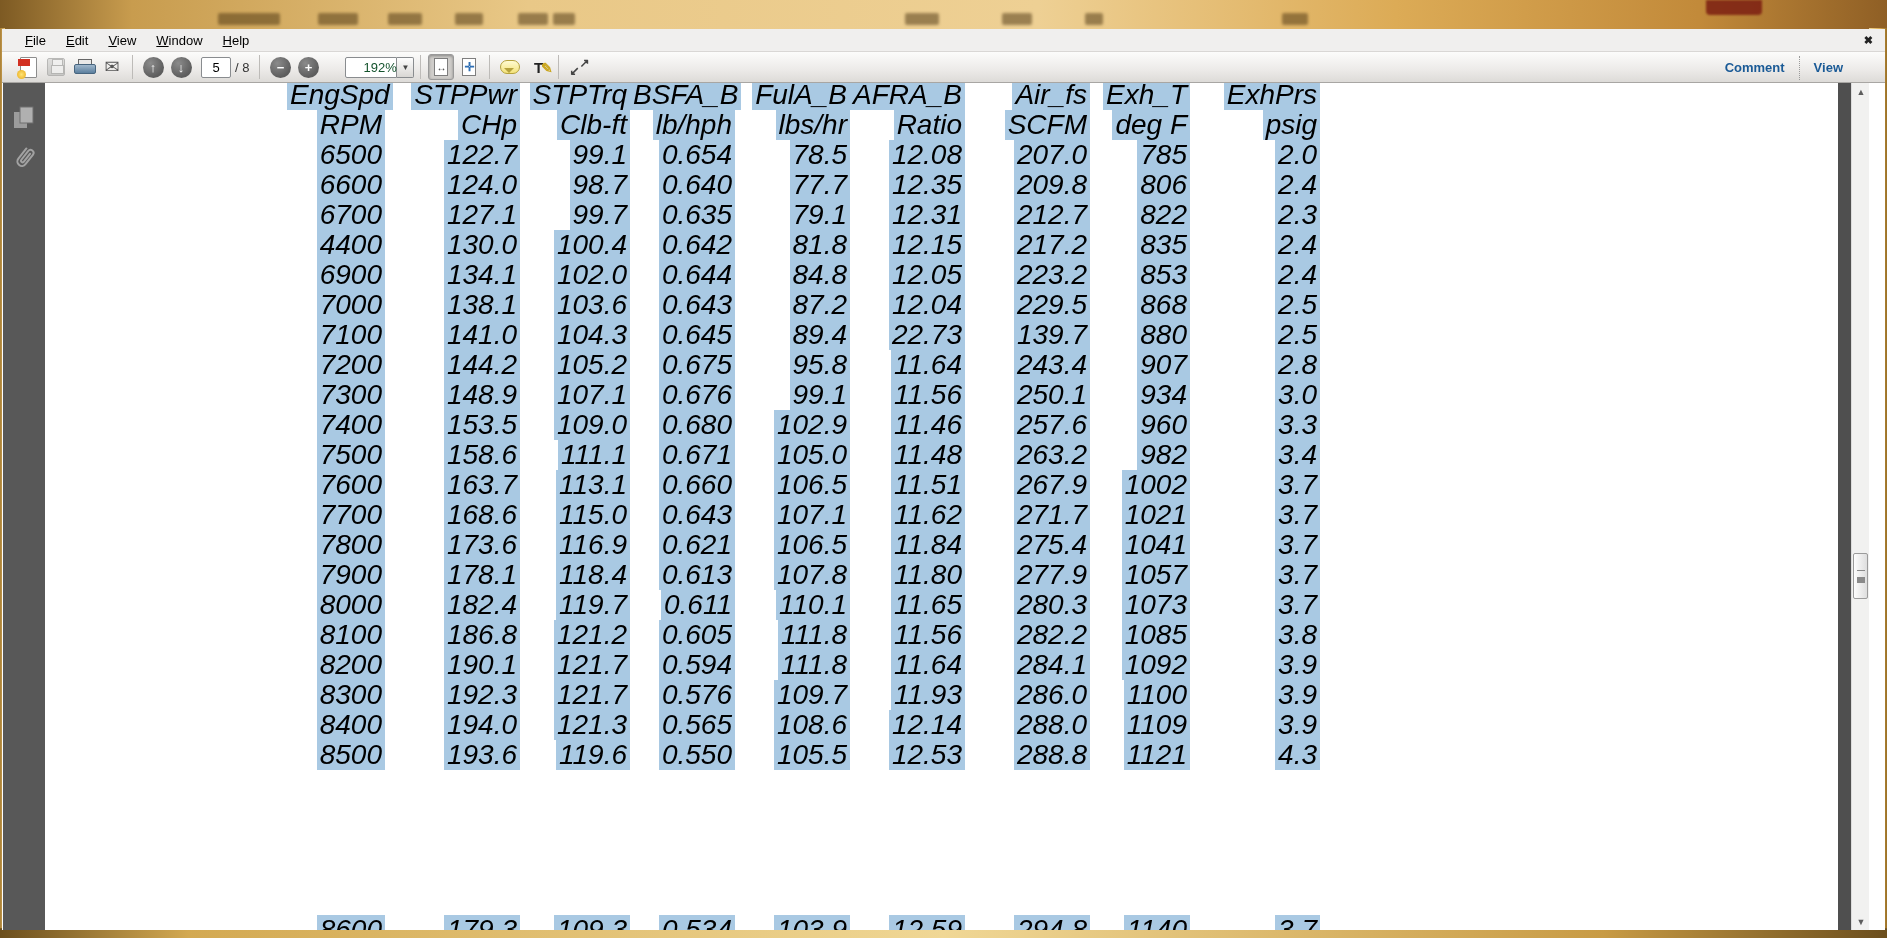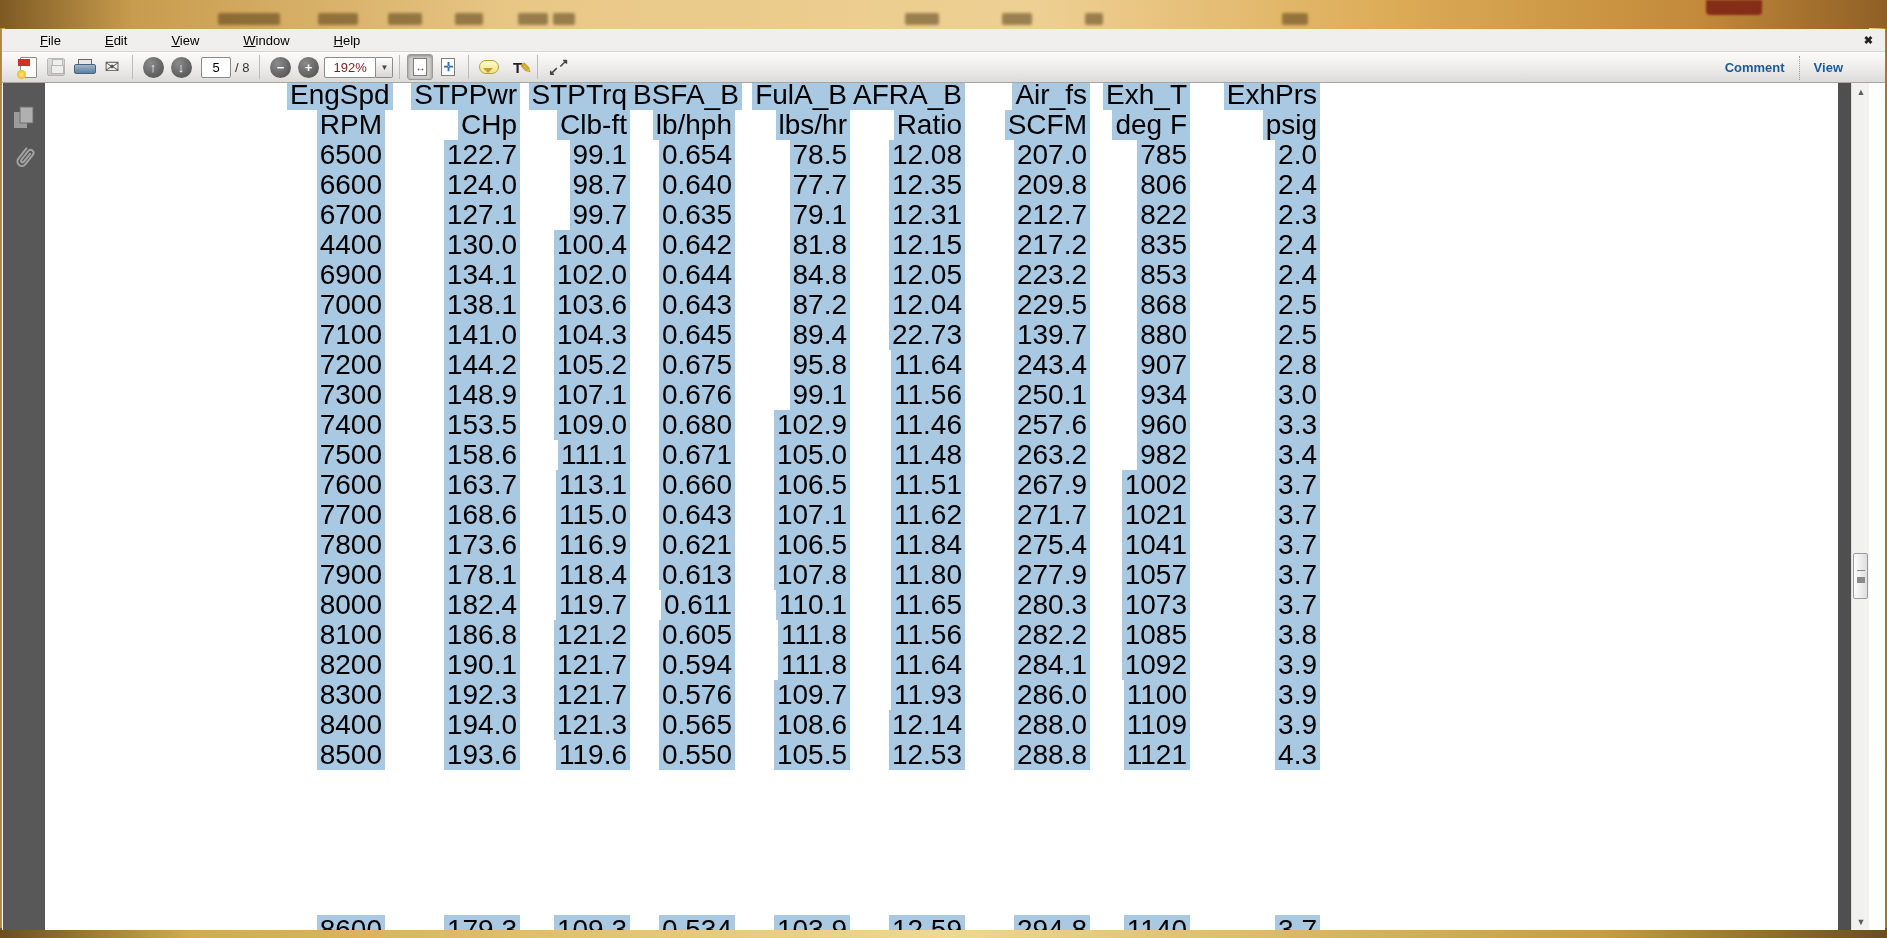--- a/index.html
+++ b/index.html
@@ -33,21 +33,21 @@
   .win-btn { width:38px; height:21px; border:1px solid #6a6a64; border-top:none; border-radius:0 0 4px 4px;
     background:linear-gradient(180deg,#fdfdfd,#e8ecf1 40%,#c9d2dd 45%,#dfe6ee); display:flex; align-items:center; justify-content:center;
     color:#333; font-weight:bold; box-shadow:inset 0 0 0 1px rgba(255,255,255,.8); }
   .win-btn.close { width:46px; background:linear-gradient(180deg,#f4a58e,#e06a44 40%,#c3391c 45%,#d4602f); color:#fff;
     font-size:15px; text-shadow:0 1px 2px rgba(0,0,0,.5); }
   .glyph-min { display:block; width:12px; height:3px; background:#333; margin-top:8px; }
   .glyph-max { display:block; width:11px; height:9px; border:2px solid #333; background:transparent; }
 
   
   .menubar { position:absolute; left:2px; top:29px; width:1883px; height:23px; background:#f0efee; border-bottom:1px solid #d9d7d5;
-    display:flex; align-items:center; padding-left:28px;gap:24px; }
+    display:flex; align-items:center; padding-left:13px; }
   .menu-item { font-size:13px; color:#000; padding:3px 10px; cursor:default; }
   .menu-item::first-letter { text-decoration:underline; }
   .menubar-close { position:absolute; right:12px; top:5px; font-size:11px; color:#222; font-weight:bold; }
 
   
   .toolbar { position:absolute; left:2px; top:52px; width:1883px; height:31px;
     background:linear-gradient(180deg,#fcfcfb,#eceae8 60%,#dddbd8); border-bottom:1px solid #a8a6a3;
     display:flex; align-items:center; }
   .tsep { width:1px; height:24px; background:#bdbbb8; margin:0 6px; }
   .tbtn { display:flex; align-items:center; justify-content:center; width:26px; height:26px; margin:0 1px; border-radius:3px; }
@@ -60,21 +60,21 @@
     background:radial-gradient(#ffe477,#e8a817); }
   .floppy { width:18px; height:18px; background:linear-gradient(180deg,#d8d8d6,#bfbfbd); border:1px solid #a5a5a3; border-radius:2px; position:relative; opacity:.75; }
   .floppy::before { content:""; position:absolute; left:4px; top:0; width:9px; height:6px; background:#efefee; border:1px solid #a5a5a3; }
   .floppy::after { content:""; position:absolute; left:3px; bottom:1px; width:11px; height:7px; background:#efefee; border:1px solid #a5a5a3; }
   .printer { position:relative; width:20px; height:16px; }
   .printer::before { content:""; position:absolute; left:4px; top:0; width:12px; height:5px; background:#e8e8e8; border:1px solid #666; }
   .printer::after { content:""; position:absolute; left:0; top:5px; width:20px; height:8px; background:linear-gradient(180deg,#9fb7cc,#5b7f9e); border:1px solid #47657f; border-radius:2px; }
   .glyph-icon { font-size:18px; color:#555; line-height:1; }
   .pagebox { width:30px; height:21px; background:#fff; border:1px solid #898c8f; border-radius:2px; text-align:center; font-size:13px; color:#000; line-height:20px; margin:0 4px 0 6px; }
   .pagetotal { font-size:13px; color:#333; margin-right:4px; }
-  .zoombox { width:52px; height:21px; background:#fff; border:1px solid #898c8f; border-radius:2px 0 0 2px; font-size:13px; color:#7f1d1d; line-height:20px; padding-left:8px; margin-left:2px; }
+  .zoombox { width:52px; height:21px; background:#fff; border:1px solid #898c8f; border-radius:2px 0 0 2px; font-size:13px; color:#14532d; line-height:20px; padding-left:17px; margin-left:23px; }
   .zoomdrop { width:17px; height:21px; border:1px solid #898c8f; border-left:none; border-radius:0 2px 2px 0;
     background:linear-gradient(180deg,#fdfdfd,#d9d7d4); display:flex; align-items:center; justify-content:center; font-size:8px; color:#444; }
   .minipage { position:relative; width:14px; height:18px; background:#fff; border:1px solid #7e7e7e; }
   .minipage .harrow { position:absolute; left:0; right:0; bottom:2px; text-align:center; font-size:10px; color:#333; line-height:1; }
   .minipage .fitmark { position:absolute; left:0; top:0; right:0; bottom:0; display:flex; align-items:center; justify-content:center; color:#2f6fb4; font-size:12px; font-weight:bold; }
   .bubble { position:relative; width:20px; height:14px; background:linear-gradient(180deg,#fffbd2,#f3e27a); border:1px solid #b5a23c; border-radius:7px; }
   .bubble::after { content:""; position:absolute; left:3px; bottom:-5px; width:0; height:0; border:5px solid transparent; border-top-color:#b5a23c; }
   .signT { position:relative; font-size:15px; font-weight:bold; color:#222; }
   .signT .pen { position:absolute; left:7px; top:1px; font-size:14px; color:#caa61f; }
   .expand-icon { position:relative; width:20px; height:20px; }
@@ -87,21 +87,21 @@
   .main { position:absolute; left:2px; top:83px; width:1883px; height:847px; background:#fff; }
   .sidebar { position:absolute; left:3px; top:83px; width:42px; height:847px; background:#585858; }
   .side-icon { position:absolute; left:9px; }
   .pane-edge { position:absolute; left:1838px; top:83px; width:13px; height:847px; background:#4f4f4f; }
 
   .page { position:absolute; left:45px; top:83px; width:1793px; height:847px; background:#fff; overflow:hidden; }
 
   
   .dyno { position:absolute; left:0; top:-3px; width:100%; }
   .trow { display:grid; grid-template-columns:98px 135px 110px 105px 115px 115px 125px 100px 130px;
-    padding-left:242px; height:30px; }
+    padding-left:242px; height:30px;font-style:italic; }
   .tcell { text-align:right; font-size:28px; line-height:30px; color:#000; white-space:nowrap; }
   .hl { background:#a9c9e3; display:inline-block; height:30px; padding:0 3px; }
   .dyno-partial { position:absolute; left:0; top:832px; width:100%; }
 
   
   .vscroll { position:absolute; left:1851px; top:83px; width:18px; height:847px; background:#f1f1f0; border-left:1px solid #dcdcdc; }
   .vs-arrow { position:absolute; left:0; width:18px; height:17px; display:flex; align-items:center; justify-content:center; font-size:9px; color:#5d5d5d; }
   .vs-thumb { position:absolute; left:1px; top:470px; width:15px; height:46px; border:1px solid #9b9b9b; border-radius:2px;
     background:linear-gradient(90deg,#fdfdfd,#dedede); display:flex; align-items:center; justify-content:center; }
   .grip { width:8px; border-top:1px solid #8a8a8a; box-shadow:0 3px 0 #8a8a8a, 0 6px 0 #8a8a8a; height:7px; margin-top:-5px; }

